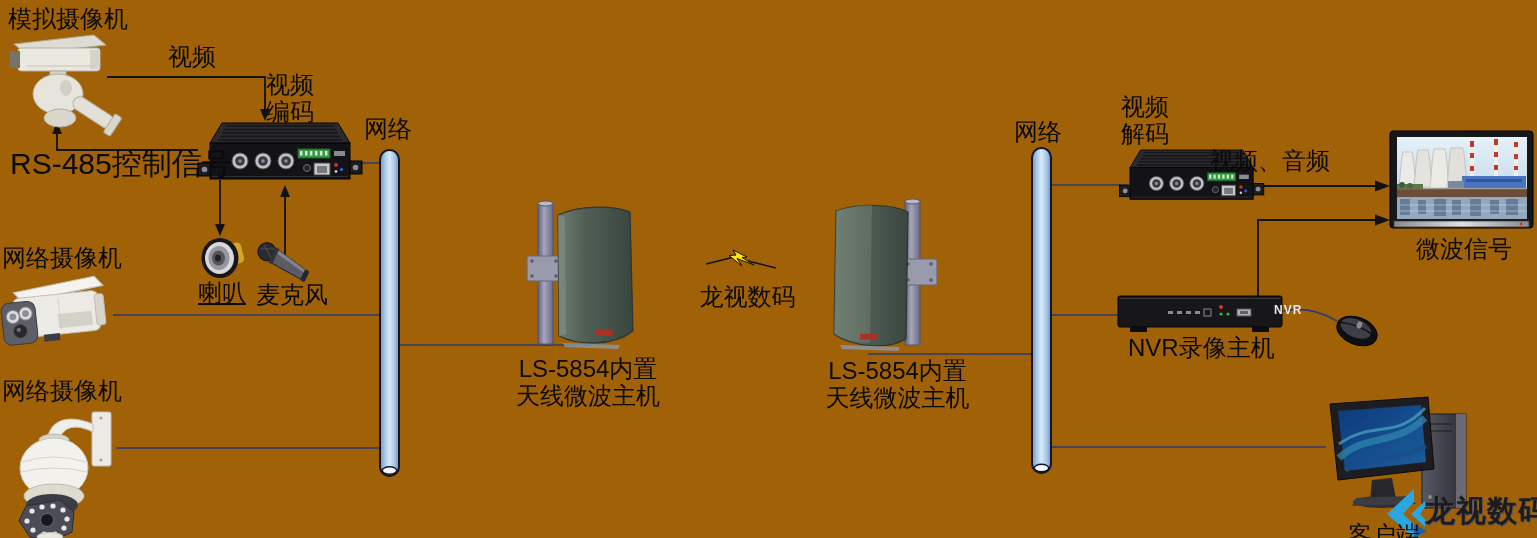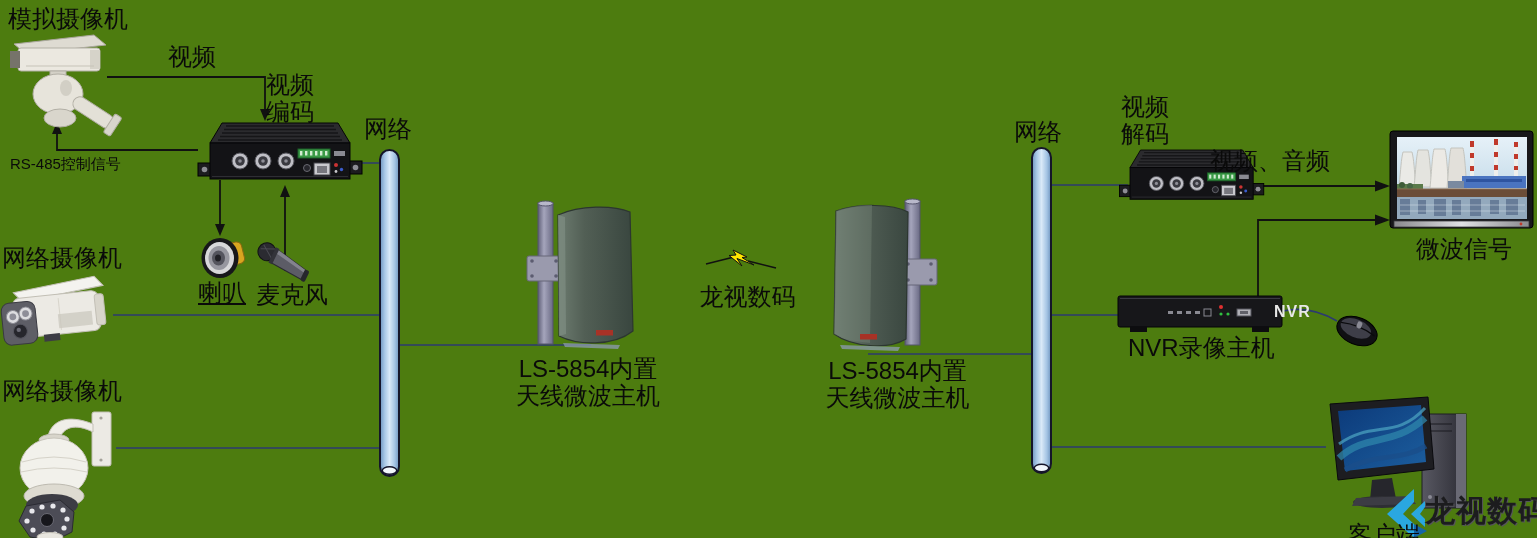--- a/index.html
+++ b/index.html
@@ -1,23 +1,23 @@
 <!DOCTYPE html>
 <html><head>
 <meta charset="utf-8">
 <style>
   html,body{margin:0;padding:0;background:#fff;}
   #canvas{
-    position:relative;width:1537px;height:538px;background:#4d7c0f;
+    position:relative;width:1537px;height:538px;background:#a16207;
     font-family:"Liberation Sans",sans-serif;color:#000;overflow:hidden;
   }
   .lbl{position:absolute;font-size:24px;line-height:27px;white-space:nowrap;color:#0a0a0a;}
   .lbl.center{text-align:center;white-space:normal;}
-  .lbl.small{font-size:15px;}
-  #nvr-badge{position:absolute;font-size:16px;font-weight:bold;color:#e8e8e8;letter-spacing:1px;padding-left:17px;}
+  .lbl.small{font-size:30px;}
+  #nvr-badge{position:absolute;font-size:12px;font-weight:bold;color:#e8e8e8;letter-spacing:1px;padding-left:17px;}
   #logo-text{
     position:absolute;left:1425px;top:491px;font-size:30px;font-weight:900;
     color:#1c1c1e;letter-spacing:1px;white-space:nowrap;
     text-shadow:1px 1px 0 #55555a;
   }
   svg{position:absolute;left:0;top:0;}
 </style>
 </head>
 <body>
 

